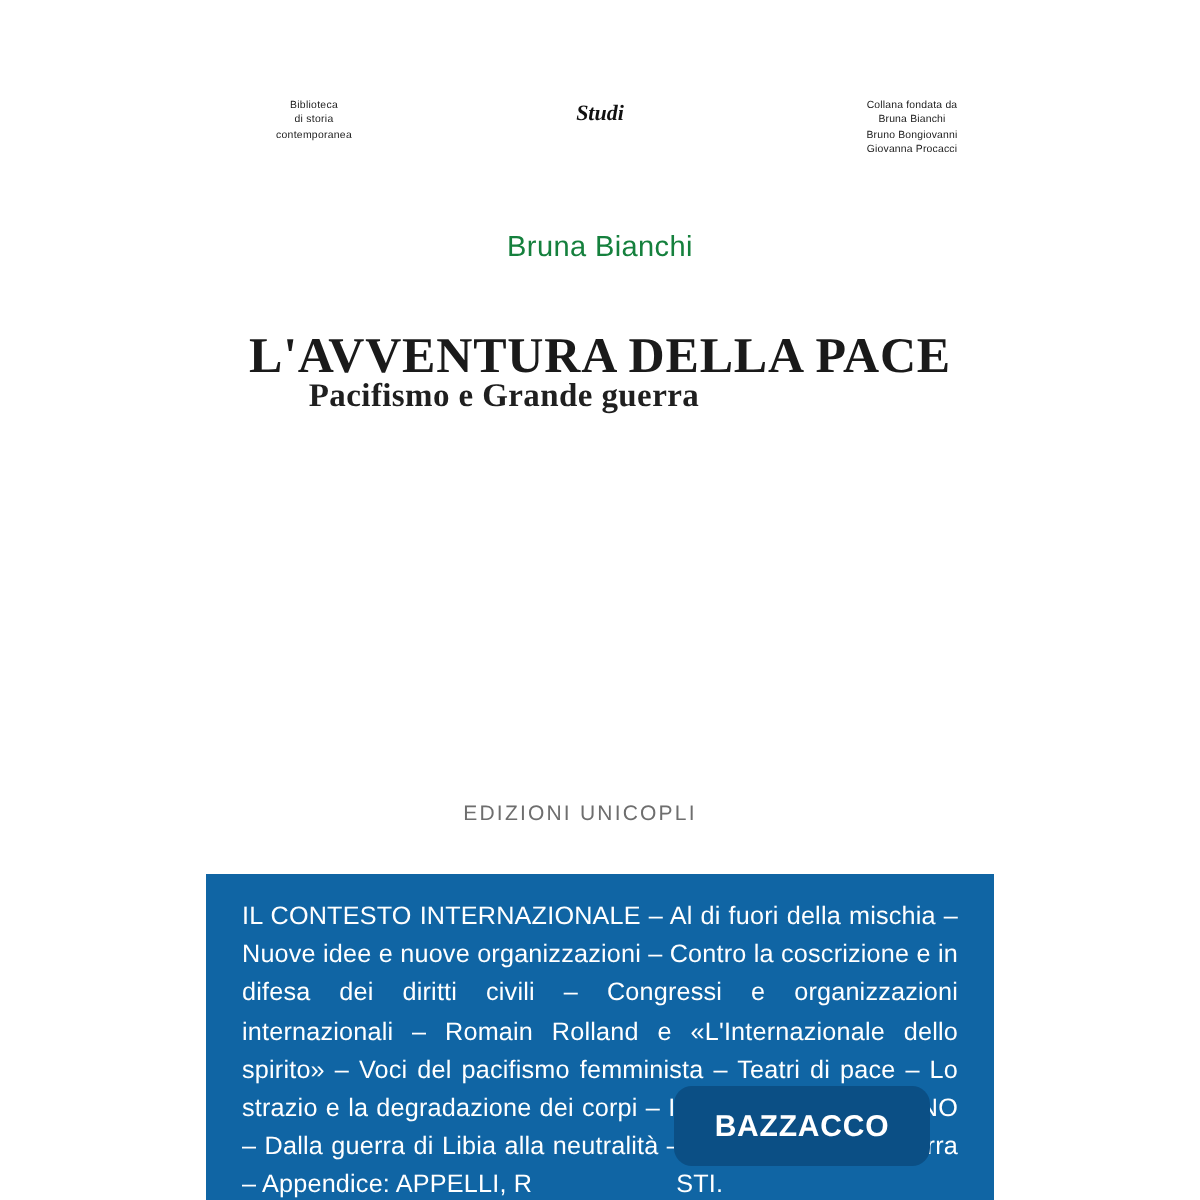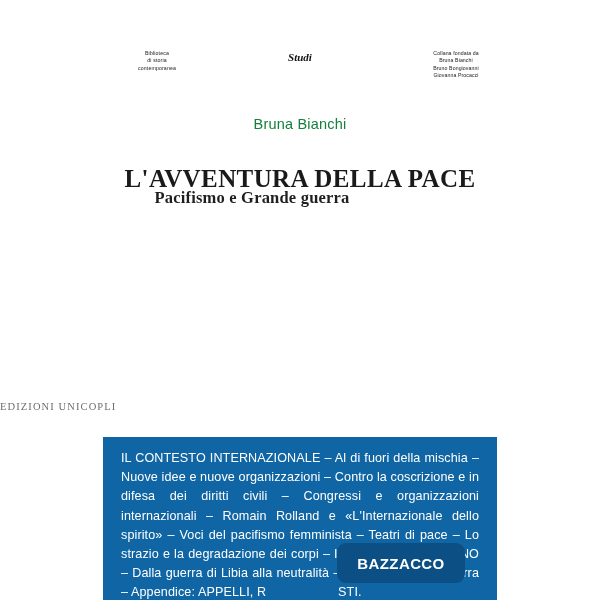--- a/index.html
+++ b/index.html
@@ -108,22 +108,22 @@
     color: #1f1f1f;
     letter-spacing: 0.2px;
   }
 
   
   .publisher {
     position: absolute;
     top: 401px;
     left: 0;
     width: 580px;
-    text-align: left;
-    font-family: Liberation Serif, serif;
+    text-align: center;
+    font-family: Liberation Sans, sans-serif;
     font-size: 10.5px;
     color: #6e6e6e;
     letter-spacing: 1.1px;
   }
 
   
   .blurb-panel {
     position: absolute;
     left: 103px;
     top: 437px;

